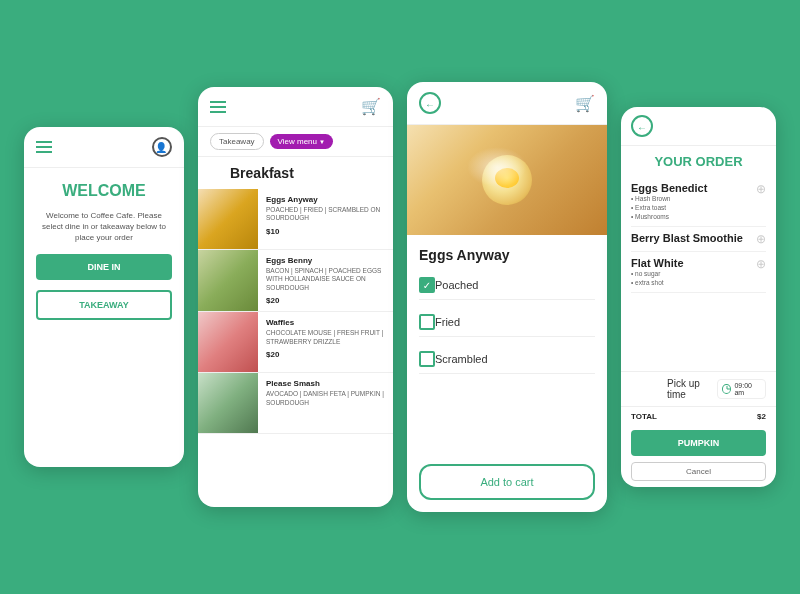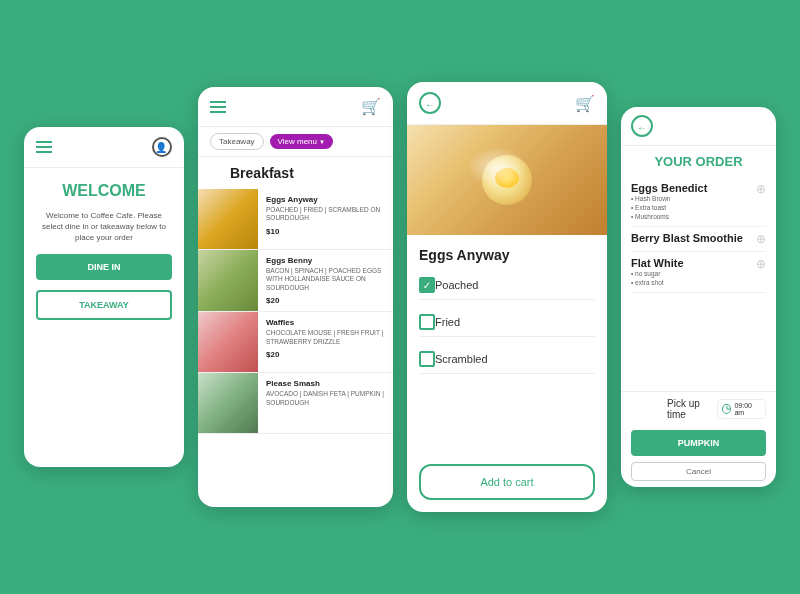--- a/index.html
+++ b/index.html
@@ -666,17 +666,21 @@
         <div class="order-item-remove">⊕</div>
       </div>
     </div>
     <div class="pickup-time">
       <span class="pickup-label">Pick up time</span>
       <div class="pickup-time-badge">
         <span class="clock-icon"></span>
         <span>09:00 am</span>
       </div>
     </div>
+    <div class="total-row">
+      <span class="total-label">TOTAL</span>
+      <span class="total-amount">$2</span>
+    </div>
     <div class="checkout-btn">PUMPKIN</div>
     <div class="cancel-btn">Cancel</div>
   </div>
 
 </div>
 
 </body></html>

